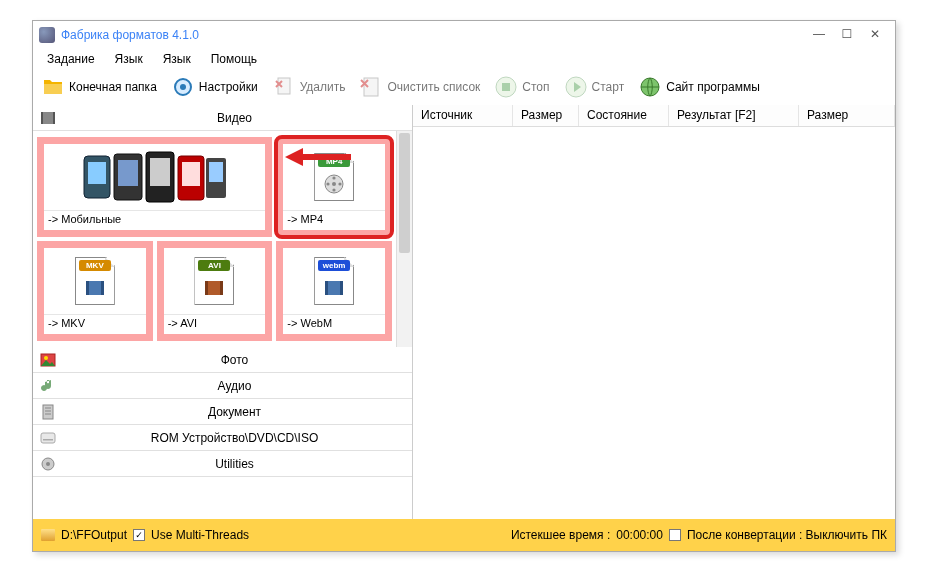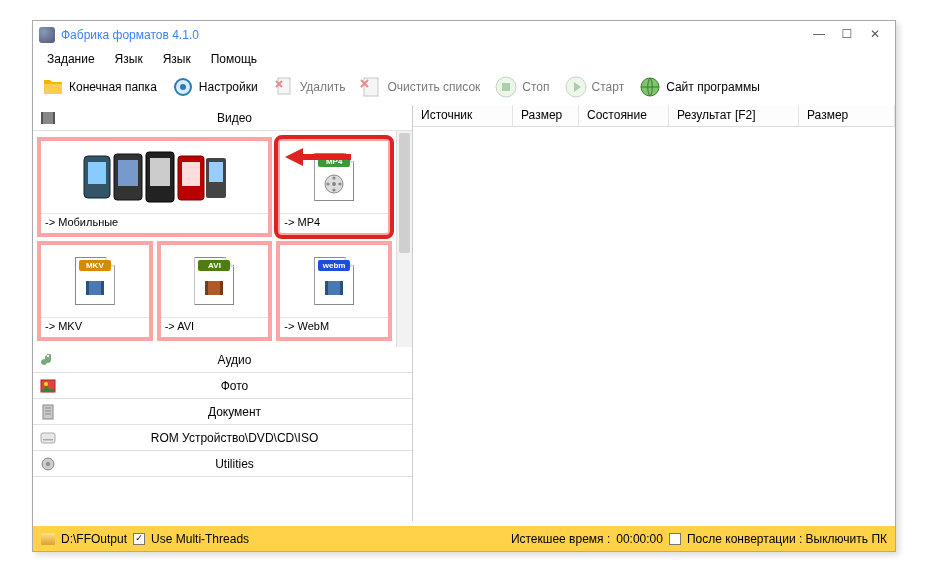--- a/index.html
+++ b/index.html
@@ -30,37 +30,37 @@
 
 
 .cat-head, .cat-row { height:26px; display:flex; align-items:center; border-bottom:1px solid #e0e0e0; padding:0 6px; }
 .cat-head .cicon, .cat-row .cicon { width:18px; height:18px; margin-right:6px; display:flex; align-items:center; justify-content:center; }
 .cat-head .label, .cat-row .label { flex:1; text-align:center; cursor:default; }
 .cat-head .label { font-weight:400; }
 
 
 .grid-wrap { flex:0 0 auto; position:relative; display:flex; }
 .grid { flex:1; display:grid; grid-template-columns:1fr 1fr 1fr; grid-template-rows:100px 100px; gap:4px; padding:6px 4px; }
-.fmt { border:4px solid #fca5a5; display:flex; flex-direction:column; cursor:default; }
+.fmt { border:7px solid #fca5a5; display:flex; flex-direction:column; cursor:default; }
 .fmt .img { flex:1; display:flex; align-items:center; justify-content:center; background:#fff; }
 .fmt .cap { height:20px; border-top:1px solid #e6e6e6; padding:2px 4px; font-size:11px; }
 .fmt.wide { grid-column:span 2; }
 .fmt.sel { outline:4px solid #d22; outline-offset:-2px; border-radius:6px; }
 .sb { width:16px; background:#f2f2f2; border-left:1px solid #ddd; position:relative; }
 .sb .thumb { position:absolute; top:2px; left:2px; right:2px; height:120px; background:#cfcfcf; border-radius:2px; }
 
 
 .listhead { height:22px; display:flex; border-bottom:1px solid #ddd; background:#fdfdfd; }
 .listhead span { padding:3px 8px; border-right:1px solid #e5e5e5; cursor:default; }
 
 
 .cats { flex:1; }
 
 
-.status { position:absolute; bottom:0; left:0; right:0; height:25px; background:#ffd24a; display:flex; align-items:center; padding:0 8px; gap:6px; font-size:11px; }
+.status { position:absolute; bottom:0; left:0; right:0; height:32px; background:#ffd24a; display:flex; align-items:center; padding:0 8px; gap:6px; font-size:11px; }
 .status .chk { width:12px; height:12px; border:1px solid #777; background:#fff; display:inline-flex; align-items:center; justify-content:center; font-size:9px; line-height:1; }
 .status .spacer { flex:1; }
 .status .folder-icon { width:14px; height:12px; background:linear-gradient(#ffe08a,#e0a030); border-radius:1px; }
 
 
 .arrow { position:absolute; left:250px; top:124px; pointer-events:none; }
 .arrow svg { width:70px; height:24px; }
 
 
 .file-ic { width:40px; height:48px; position:relative; }
@@ -269,34 +269,34 @@
         </div>
         <div class="sb">
             <div class="thumb"></div>
           </div>
       </div>
 
       <div class="cats">
         <div class="cat-row">
           <span class="cicon">
               <svg width="16" height="16" viewBox="0 0 16 16">
-                <path d="M7 2v8a3 3 0 1 1-2-2.8V4l6-2v6a3 3 0 1 1-2-2.8V2z" fill="#7a7"></path>
-              </svg>
-            </span>
-          <span class="label">Аудио</span>
-        </div>
-        <div class="cat-row">
-          <span class="cicon">
-              <svg width="16" height="16" viewBox="0 0 16 16">
                 <rect x="1" y="2" width="14" height="12" fill="#d44" stroke="#a22"></rect>
                 <circle cx="6" cy="6" r="2" fill="#fd0"></circle>
                 <path d="M1 14l5-6 4 4 2-2 3 4z" fill="#383"></path>
               </svg>
             </span>
           <span class="label">Фото</span>
+        </div>
+        <div class="cat-row">
+          <span class="cicon">
+              <svg width="16" height="16" viewBox="0 0 16 16">
+                <path d="M7 2v8a3 3 0 1 1-2-2.8V4l6-2v6a3 3 0 1 1-2-2.8V2z" fill="#7a7"></path>
+              </svg>
+            </span>
+          <span class="label">Аудио</span>
         </div>
         <div class="cat-row">
           <span class="cicon">
               <svg width="16" height="16" viewBox="0 0 16 16">
                 <rect x="3" y="1" width="10" height="14" fill="#ccc" stroke="#888"></rect>
                 <path d="M5 4h6M5 7h6M5 10h6" stroke="#888"></path>
               </svg>
             </span>
           <span class="label">Документ</span>
         </div>

